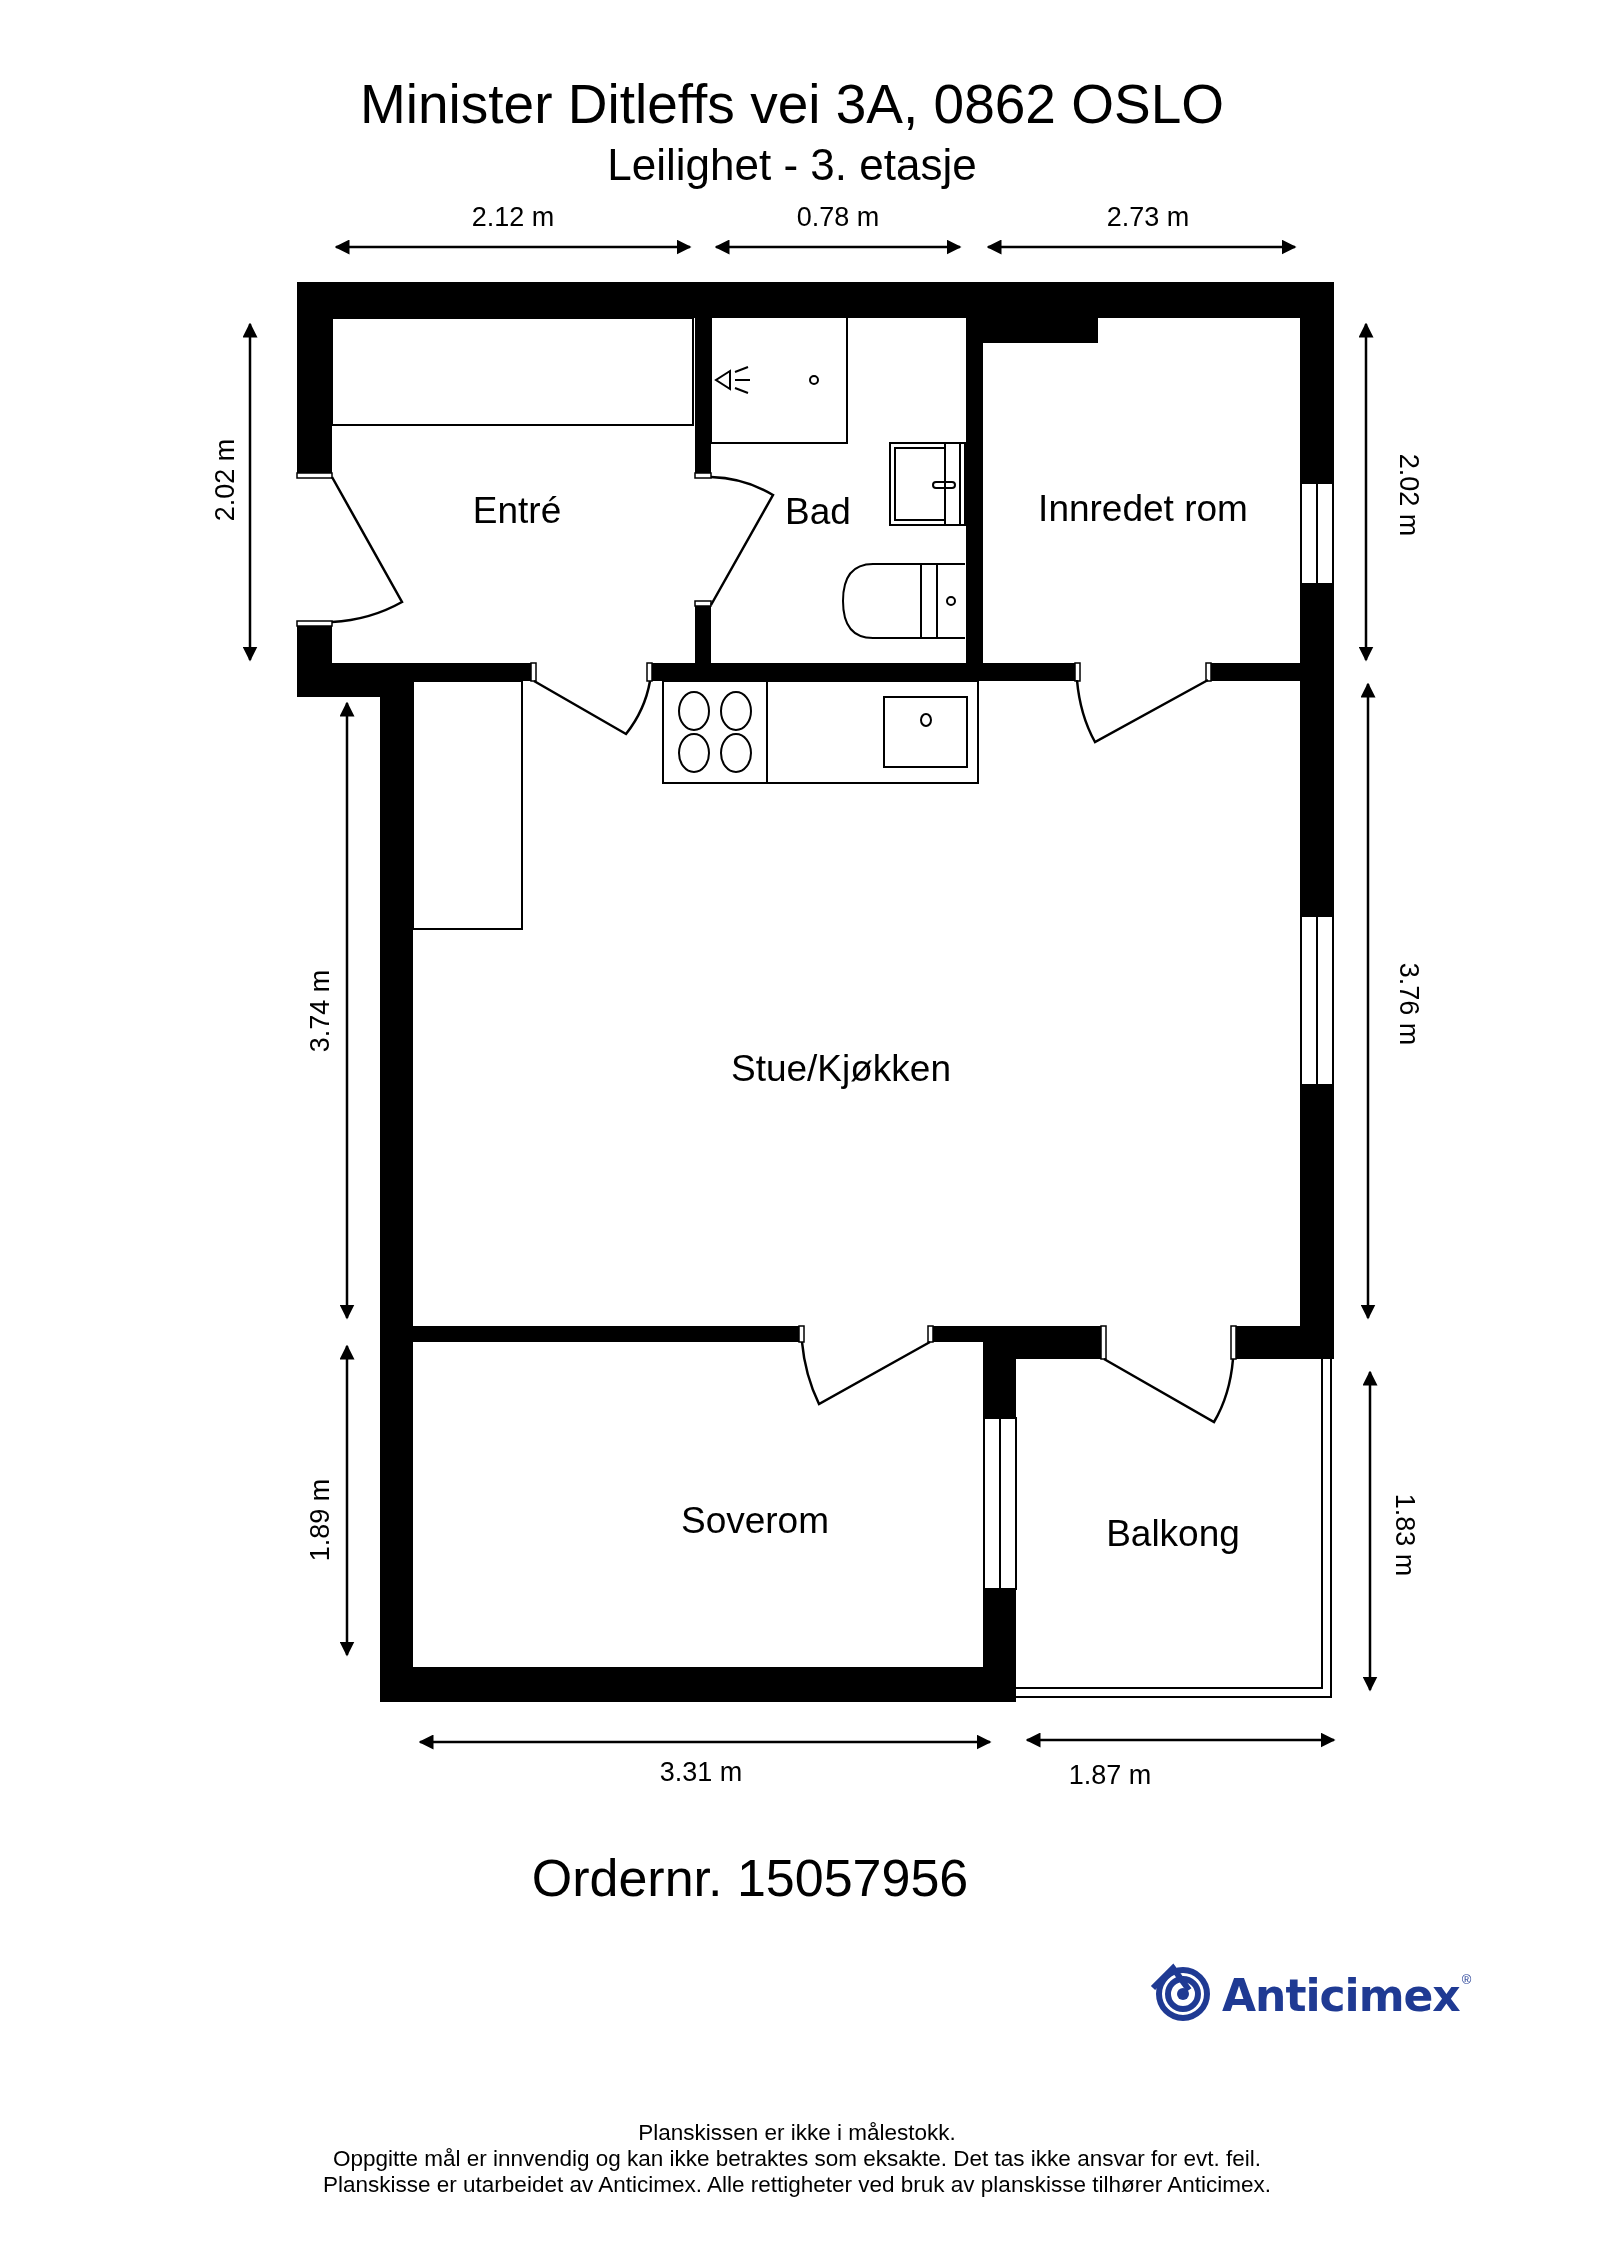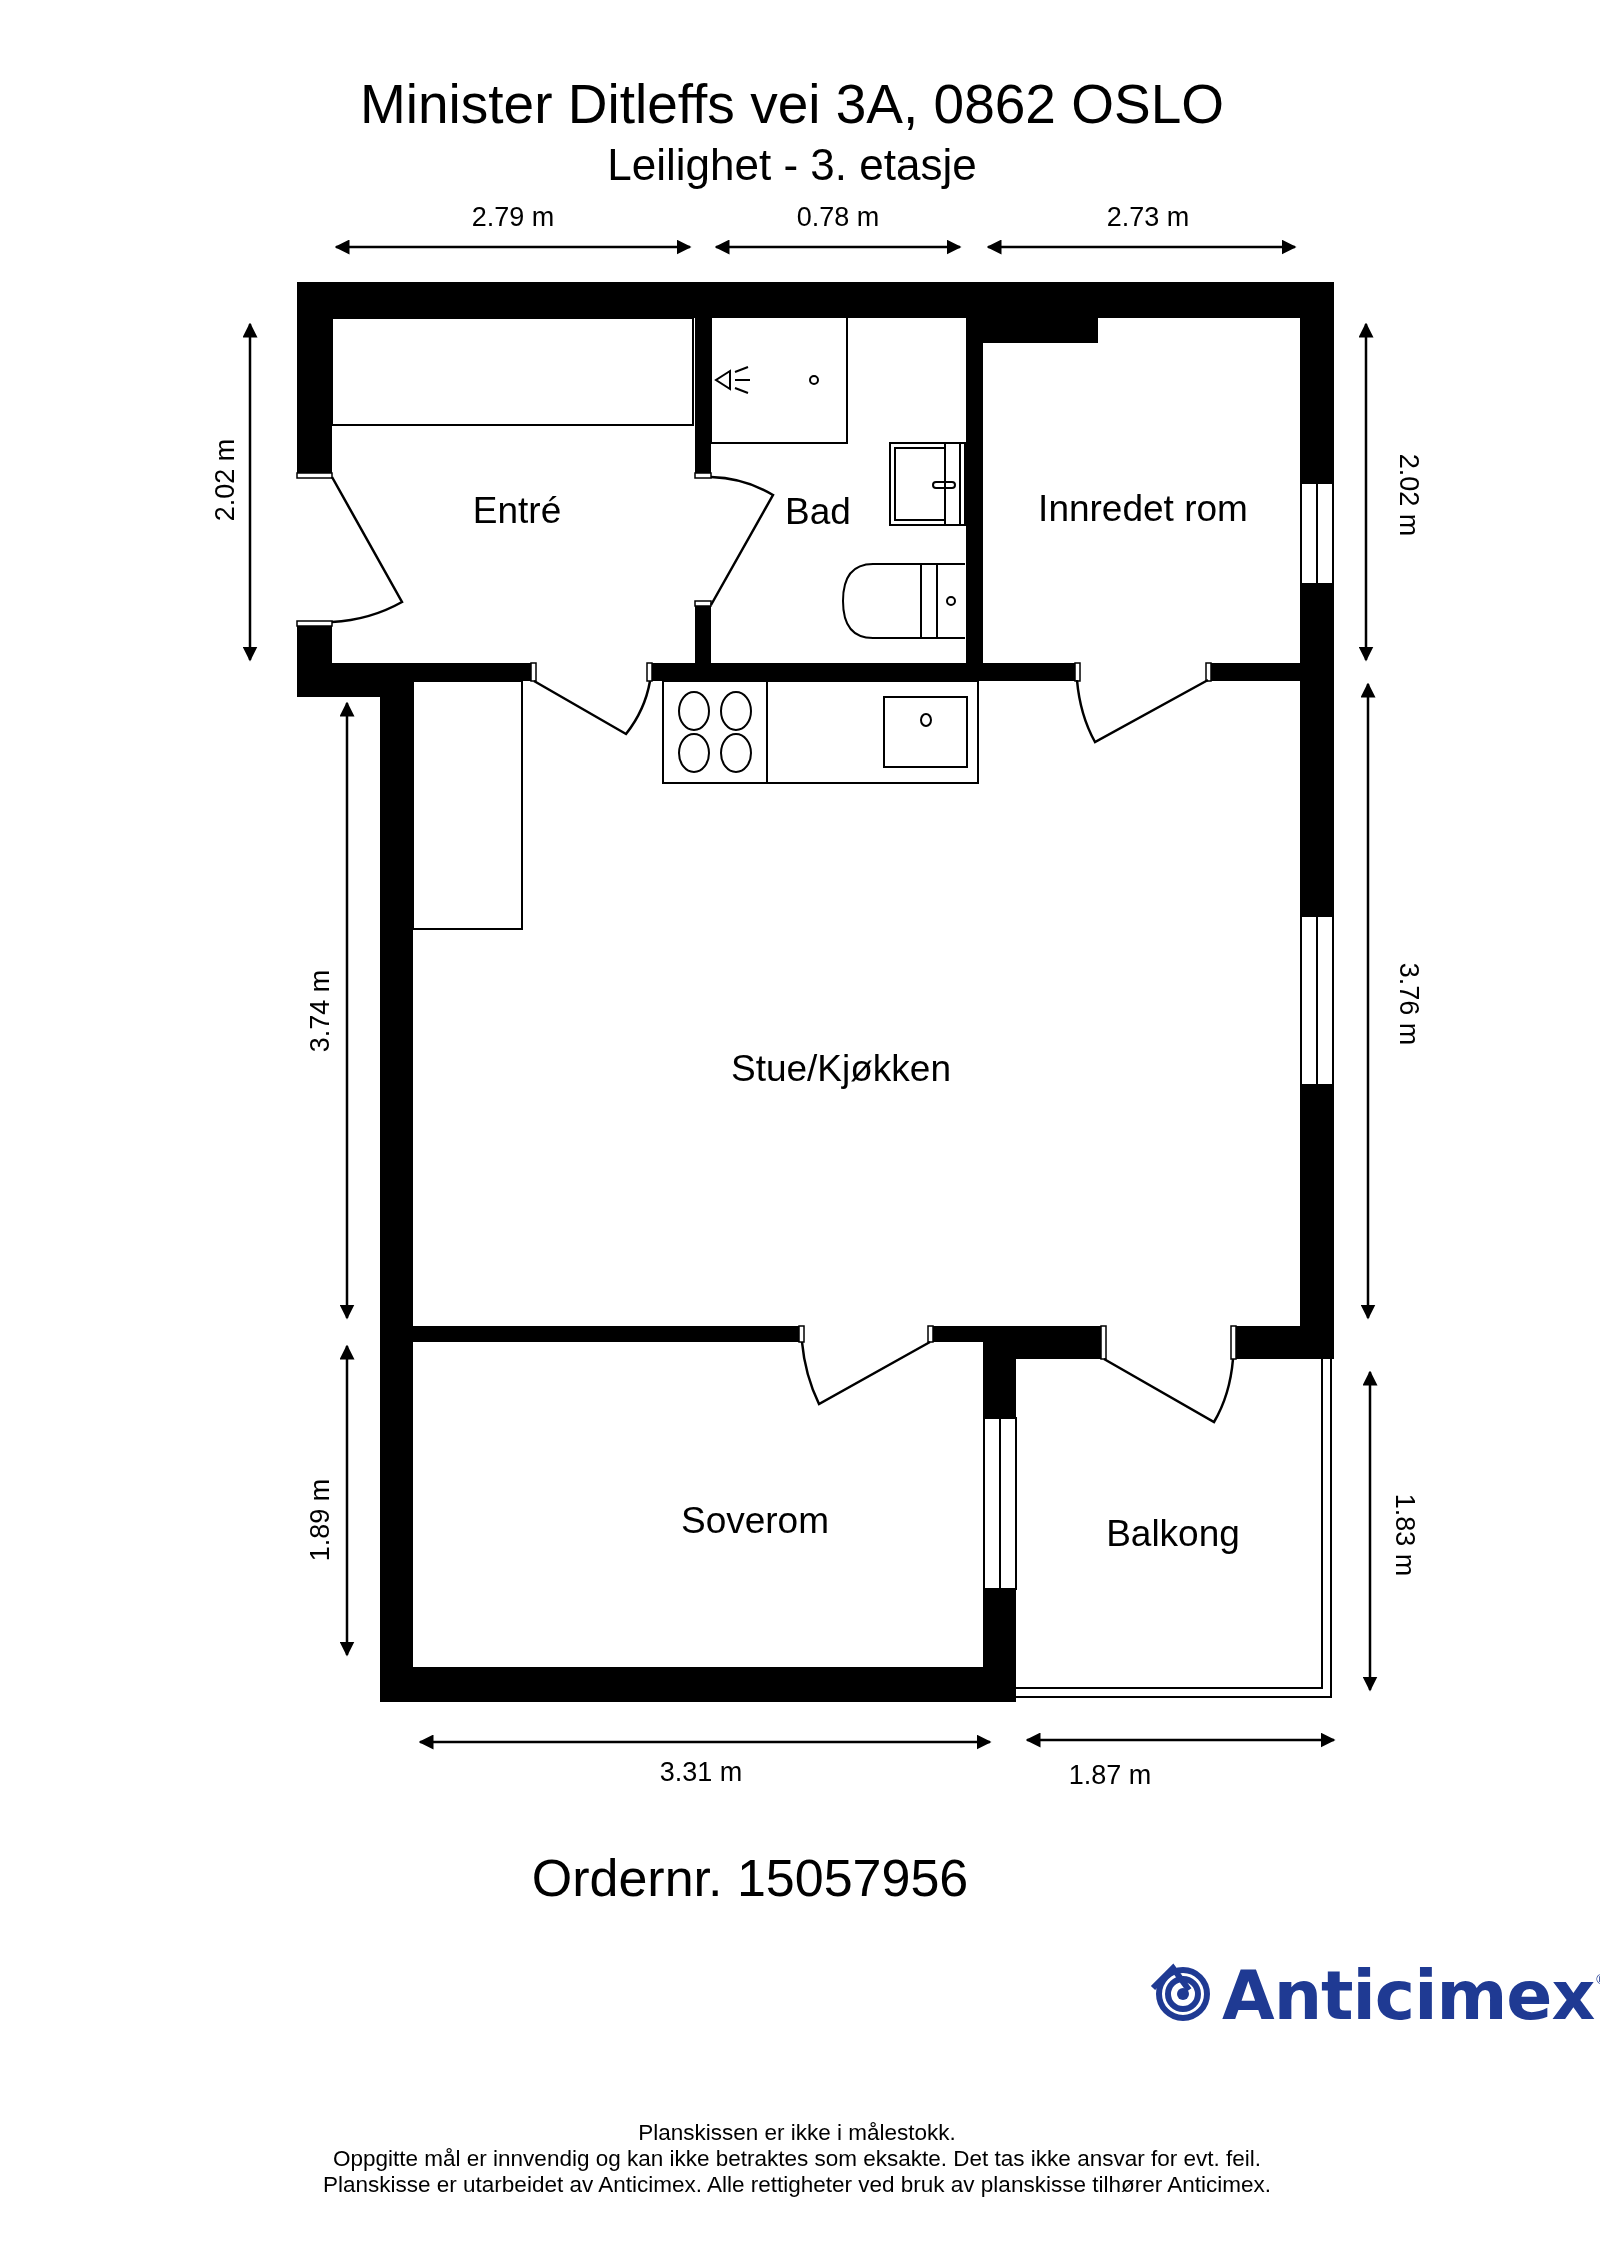--- a/index.html
+++ b/index.html
@@ -10,21 +10,21 @@
   .subtitle { left: 0; width: 1600px; text-align: center; top: 140px; font-size: 44px; transform: translateX(-8px); }
   .dim { font-size: 27px; transform: translate(-50%, -50%); }
   .dim.v { transform: translate(-50%, -50%) rotate(-90deg); }
   .dim.vr { transform: translate(-50%, -50%) rotate(90deg); }
   .room { font-size: 37px; transform: translate(-50%, -50%); }
   .order { font-size: 52px; transform: translate(-50%, -50%); margin-top: 8px; }
   .footer { left: 0; width: 1600px; text-align: center; font-size: 22.5px; line-height: 26px; top: 2120px; transform: translateX(-3px); }
   .footer div { white-space: nowrap; }
   svg.plan { position: absolute; left: 0; top: 0; }
   .logo { position: absolute; left: 1158px; top: 1964px; height: 64px; display: flex; align-items: center; }
-  .logo-text { font-family: "DejaVu Sans", sans-serif; font-weight: bold; font-size: 68px; letter-spacing: -1px; margin-left: 12px; line-height: 1; }
+  .logo-text { font-family: "DejaVu Sans", sans-serif; font-weight: bold; font-size: 44px; letter-spacing: -1px; margin-left: 12px; line-height: 1; }
   .logo-reg { font-size: 13px; align-self: flex-start; margin-top: 8px; margin-left: 2px; font-family: "Liberation Sans", sans-serif; }
 </style>
 </head>
 <body>
 
 <div class="abs title">Minister Ditleffs vei 3A, 0862 OSLO</div>
 <div class="abs subtitle">Leilighet  - 3. etasje</div>
 
 <svg class="plan" width="1600" height="2263" viewBox="0 0 1600 2263" xmlns="http://www.w3.org/2000/svg">
   <defs>
@@ -152,21 +152,21 @@
   </g>
 
   <g transform="translate(1183,1994)" fill="none" stroke="#1f3a93" stroke-width="6">
     <circle cx="0" cy="0" r="24"></circle>
     <circle cx="0" cy="0" r="15"></circle>
     <circle cx="0" cy="0" r="6" fill="#1f3a93" stroke="none"></circle>
     <path d="M-30,-6 L-10,-26 L6,-4" stroke-linejoin="miter"></path>
   </g>
 </svg>
 
-<div class="abs dim" style="left:513px; top:217px;">2.79 m</div>
+<div class="abs dim" style="left:513px; top:217px;">2.12 m</div>
 <div class="abs dim" style="left:838px; top:217px;">0.78 m</div>
 <div class="abs dim" style="left:1148px; top:217px;">2.73 m</div>
 
 <div class="abs dim v" style="left:225px; top:480px;">2.02 m</div>
 <div class="abs dim v" style="left:320px; top:1011px;">3.74 m</div>
 <div class="abs dim v" style="left:320px; top:1520px;">1.89 m</div>
 
 <div class="abs dim vr" style="left:1408px; top:495px;">2.02 m</div>
 <div class="abs dim vr" style="left:1408px; top:1004px;">3.76 m</div>
 <div class="abs dim vr" style="left:1404px; top:1535px;">1.83 m</div>

